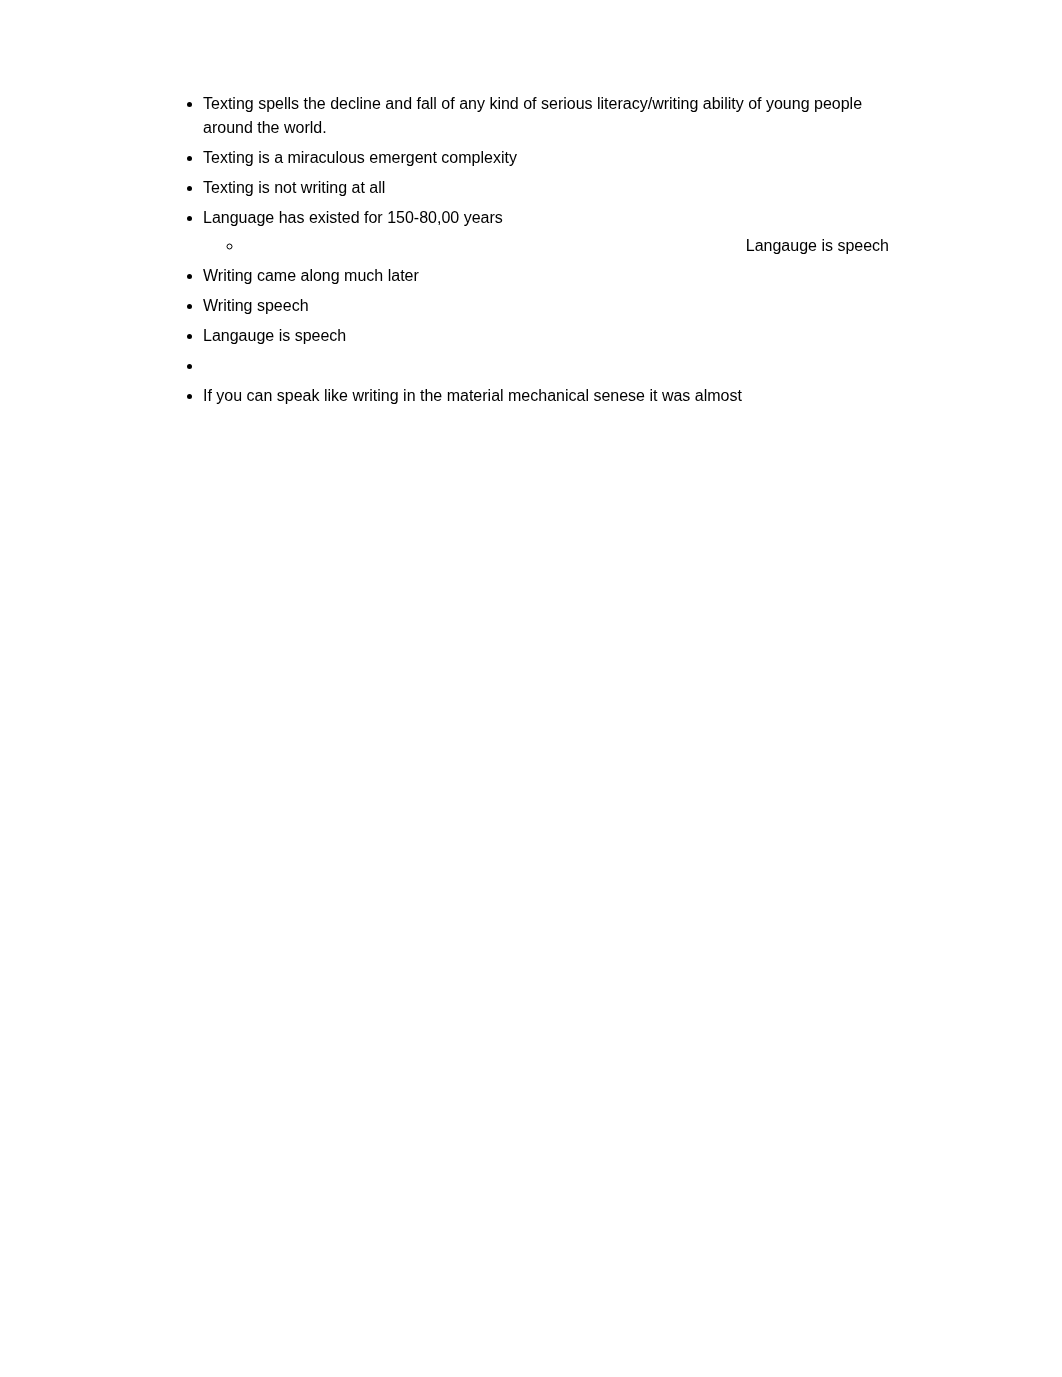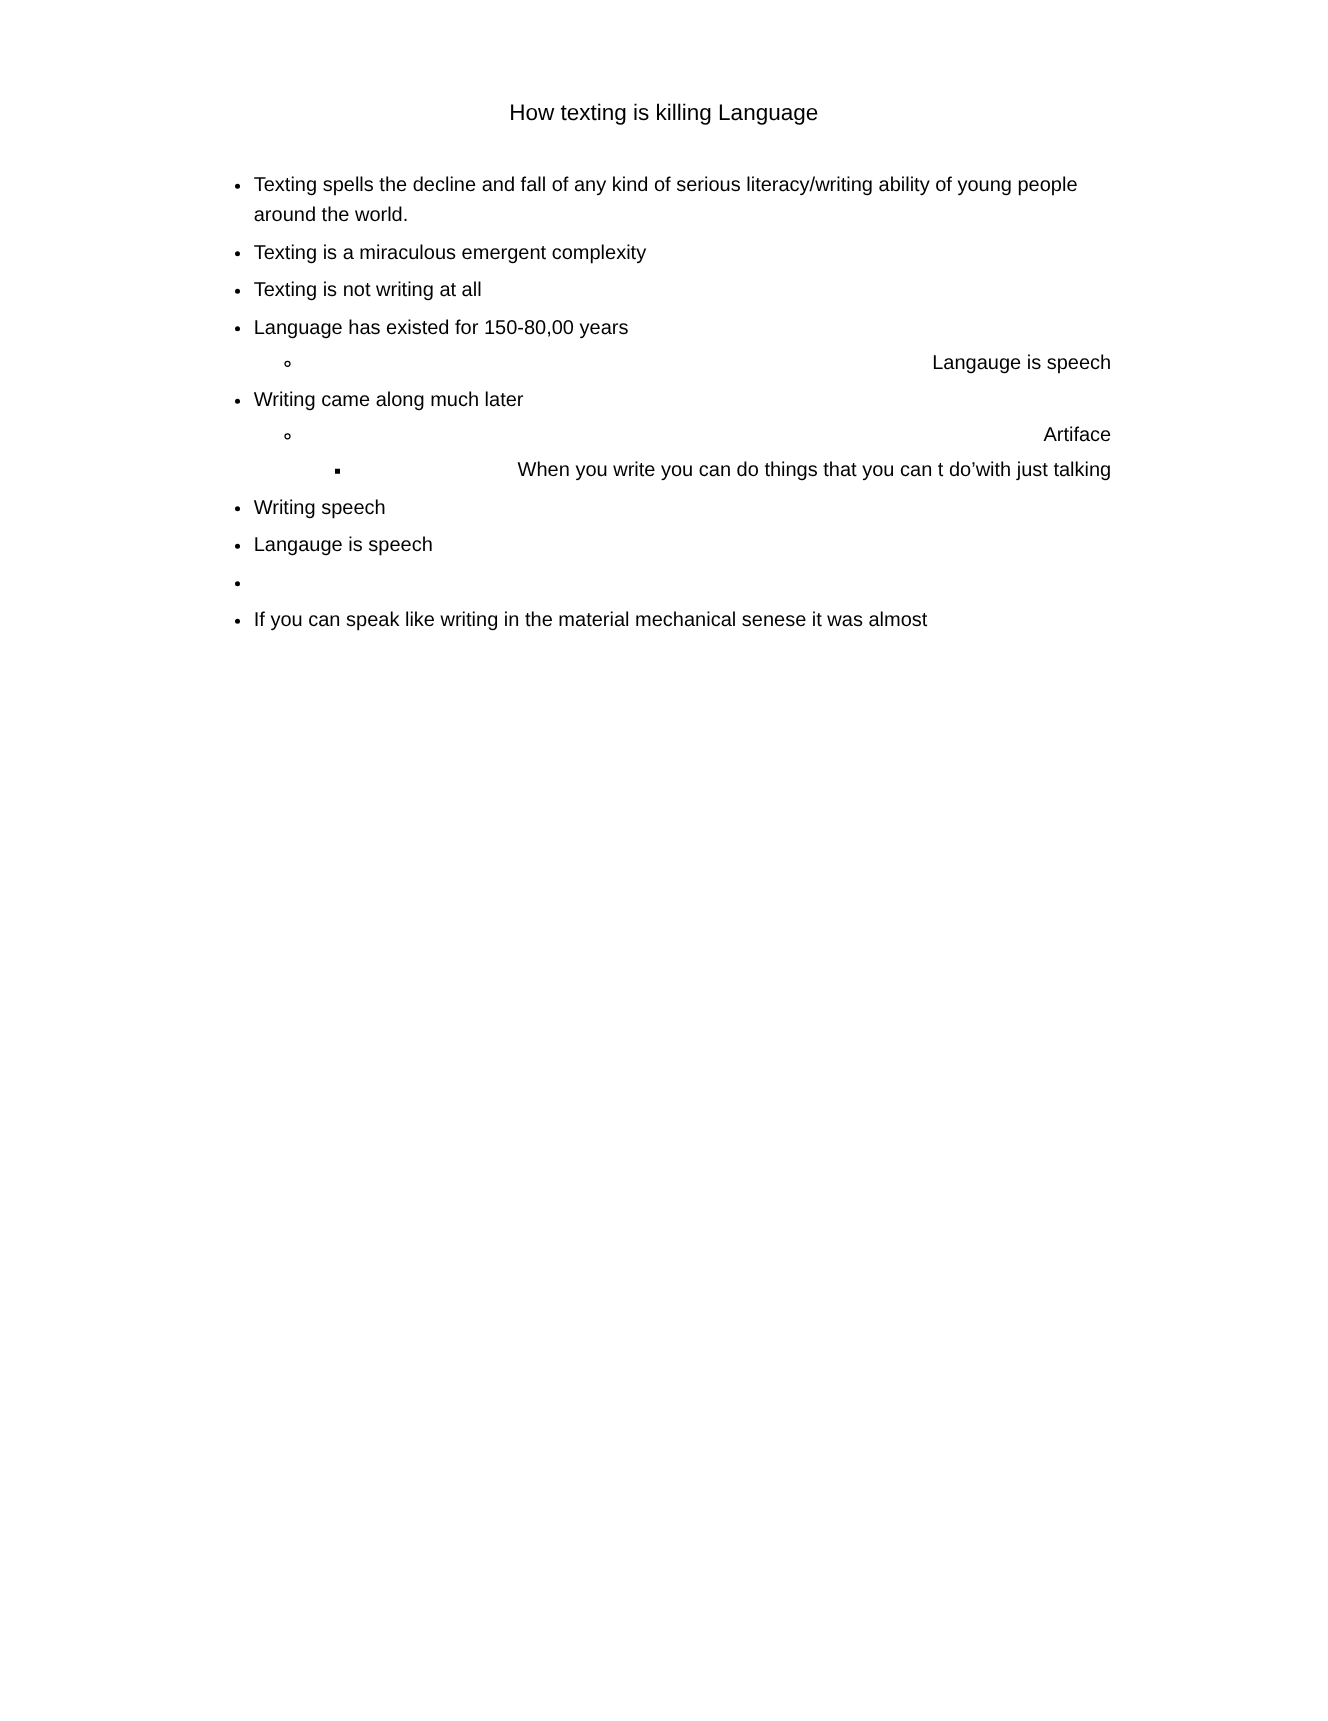--- a/index.html
+++ b/index.html
@@ -63,21 +63,20 @@
 
     ul.level3 > li {
       margin-bottom: 4px;
       line-height: 1.5;
     }
   </style>
 </head>
 <body>
 
 <div class="page-container">
-  <h1 class="page-title">How texting is killing Language</h1>
 
   <ul class="level1">
 
     <li>
       <span>Texting spells the decline and fall of any kind of serious literacy/writing ability of young people around the world.</span>
     </li>
 
     <li>
       <span>Texting is a miraculous emergent complexity</span>
     </li>
@@ -90,30 +89,20 @@
       <span>Language has existed for 150-80,00 years</span>
       <ul class="level2">
         <li>
           <span>Langauge is speech</span>
         </li>
       </ul>
     </li>
 
     <li>
       <span>Writing came along much later</span>
-      <ul class="level2">
-        <li>
-          <span>Artiface</span>
-          <ul class="level3">
-            <li>
-              <span>When you write you can do things that you can t do’with just talking</span>
-            </li>
-          </ul>
-        </li>
-      </ul>
     </li>
 
     <li>
       <span>Writing speech</span>
     </li>
 
     <li>
       <span>Langauge is speech</span>
     </li>
 

